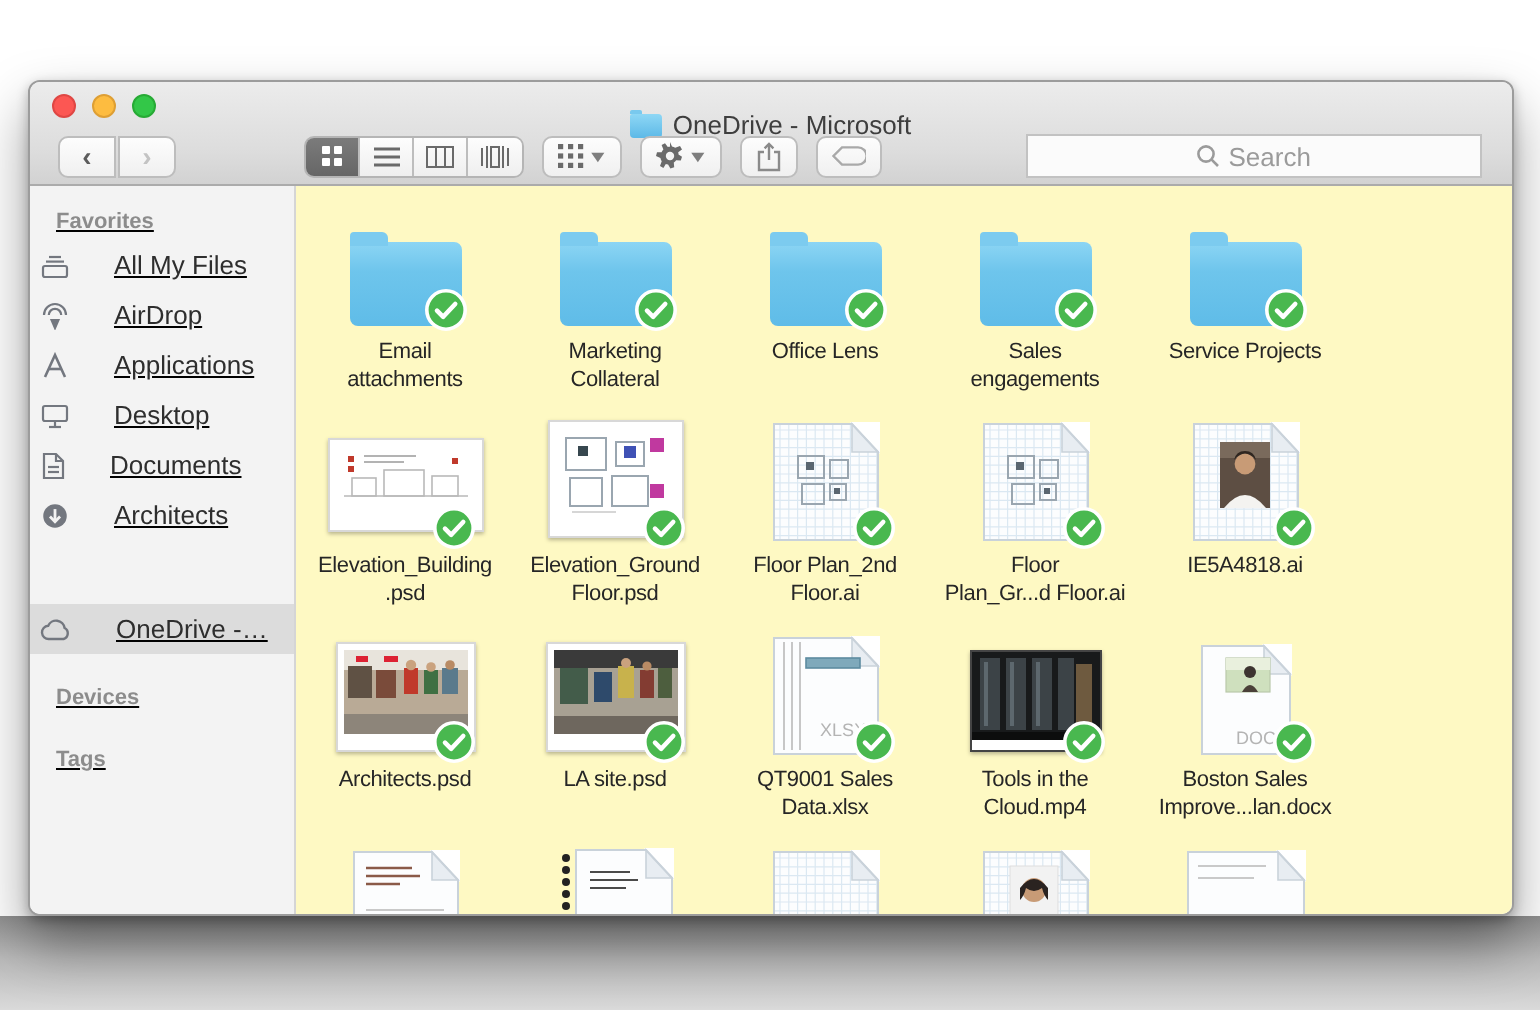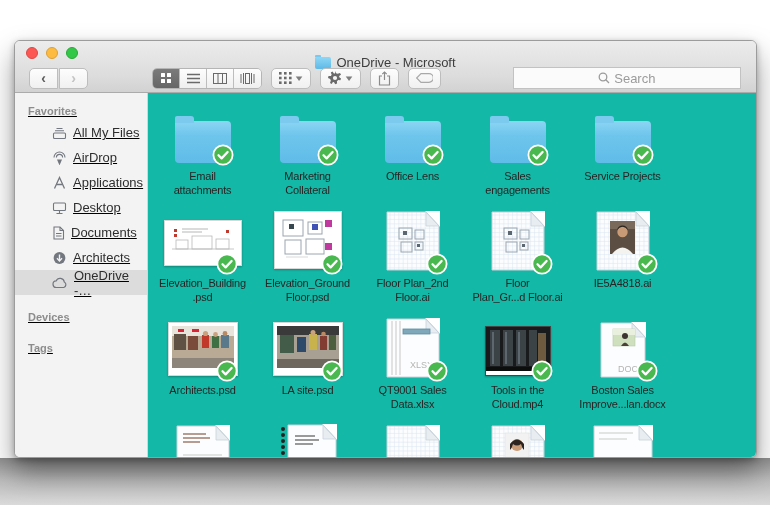--- a/index.html
+++ b/index.html
@@ -55,26 +55,26 @@
   .search { margin-left:72px; width:228px; height:22px; border:1px solid #c2c2c2; border-radius:0;
             background:#fbfbfb; display:flex; align-items:center; justify-content:center;
             gap:4px; color:#9b9b9b; font-size:13px; }
 
   
   .win-body { position:absolute; top:52px; left:0; right:0; bottom:0; display:flex; }
   .sidebar { width:133px; background:#f3f3f3; border-right:1px solid #d5d5d5;
              padding-top:8px; flex-shrink:0;text-decoration:underline; }
   .sb-header { font-size:11px; font-weight:bold; color:#8c8c8c; padding:4px 0 3px 13px; }
   .sb-gap { height:12px; }
-  .sb-item { height:25px; display:flex; align-items:center; gap:6px; padding-left:37px;
+  .sb-item { height:25px; display:flex; align-items:center; gap:22px; padding-left:5px;
              font-size:13px; color:#2e2e2e; }
-  .sb-item.sel { background:#dcdcdc; }
+  .sb-item.sel { background:#dcdcdc;margin-top:32px; }
   .sb-item svg { flex-shrink:0; }
 
-  .content { position:relative; flex:1; background:#14b8a6; overflow:hidden; }
+  .content { position:relative; flex:1; background:#fef9c3; overflow:hidden; }
   .grid { position:absolute; left:2px; top:8px; display:grid;
           grid-template-columns:repeat(5,105px); }
   .cell { width:105px; height:107px; display:flex; flex-direction:column; align-items:center; }
   .icon-box { position:relative; height:64px; width:90px; display:flex; align-items:flex-end; justify-content:center; }
   .badge { position:absolute; }
   .label { margin-top:5px; font-size:11px; line-height:1.25; color:#262626; text-align:center;
            white-space:pre-line; width:104px; letter-spacing:-0.2px; }
 
   .folder { width:56px; height:42px; background:linear-gradient(180deg,#8cd5f4 0%,#6ec5ec 35%,#5fbce8 100%);
             border-radius:2px 4px 4px 4px; position:relative; margin-bottom:2px; }

